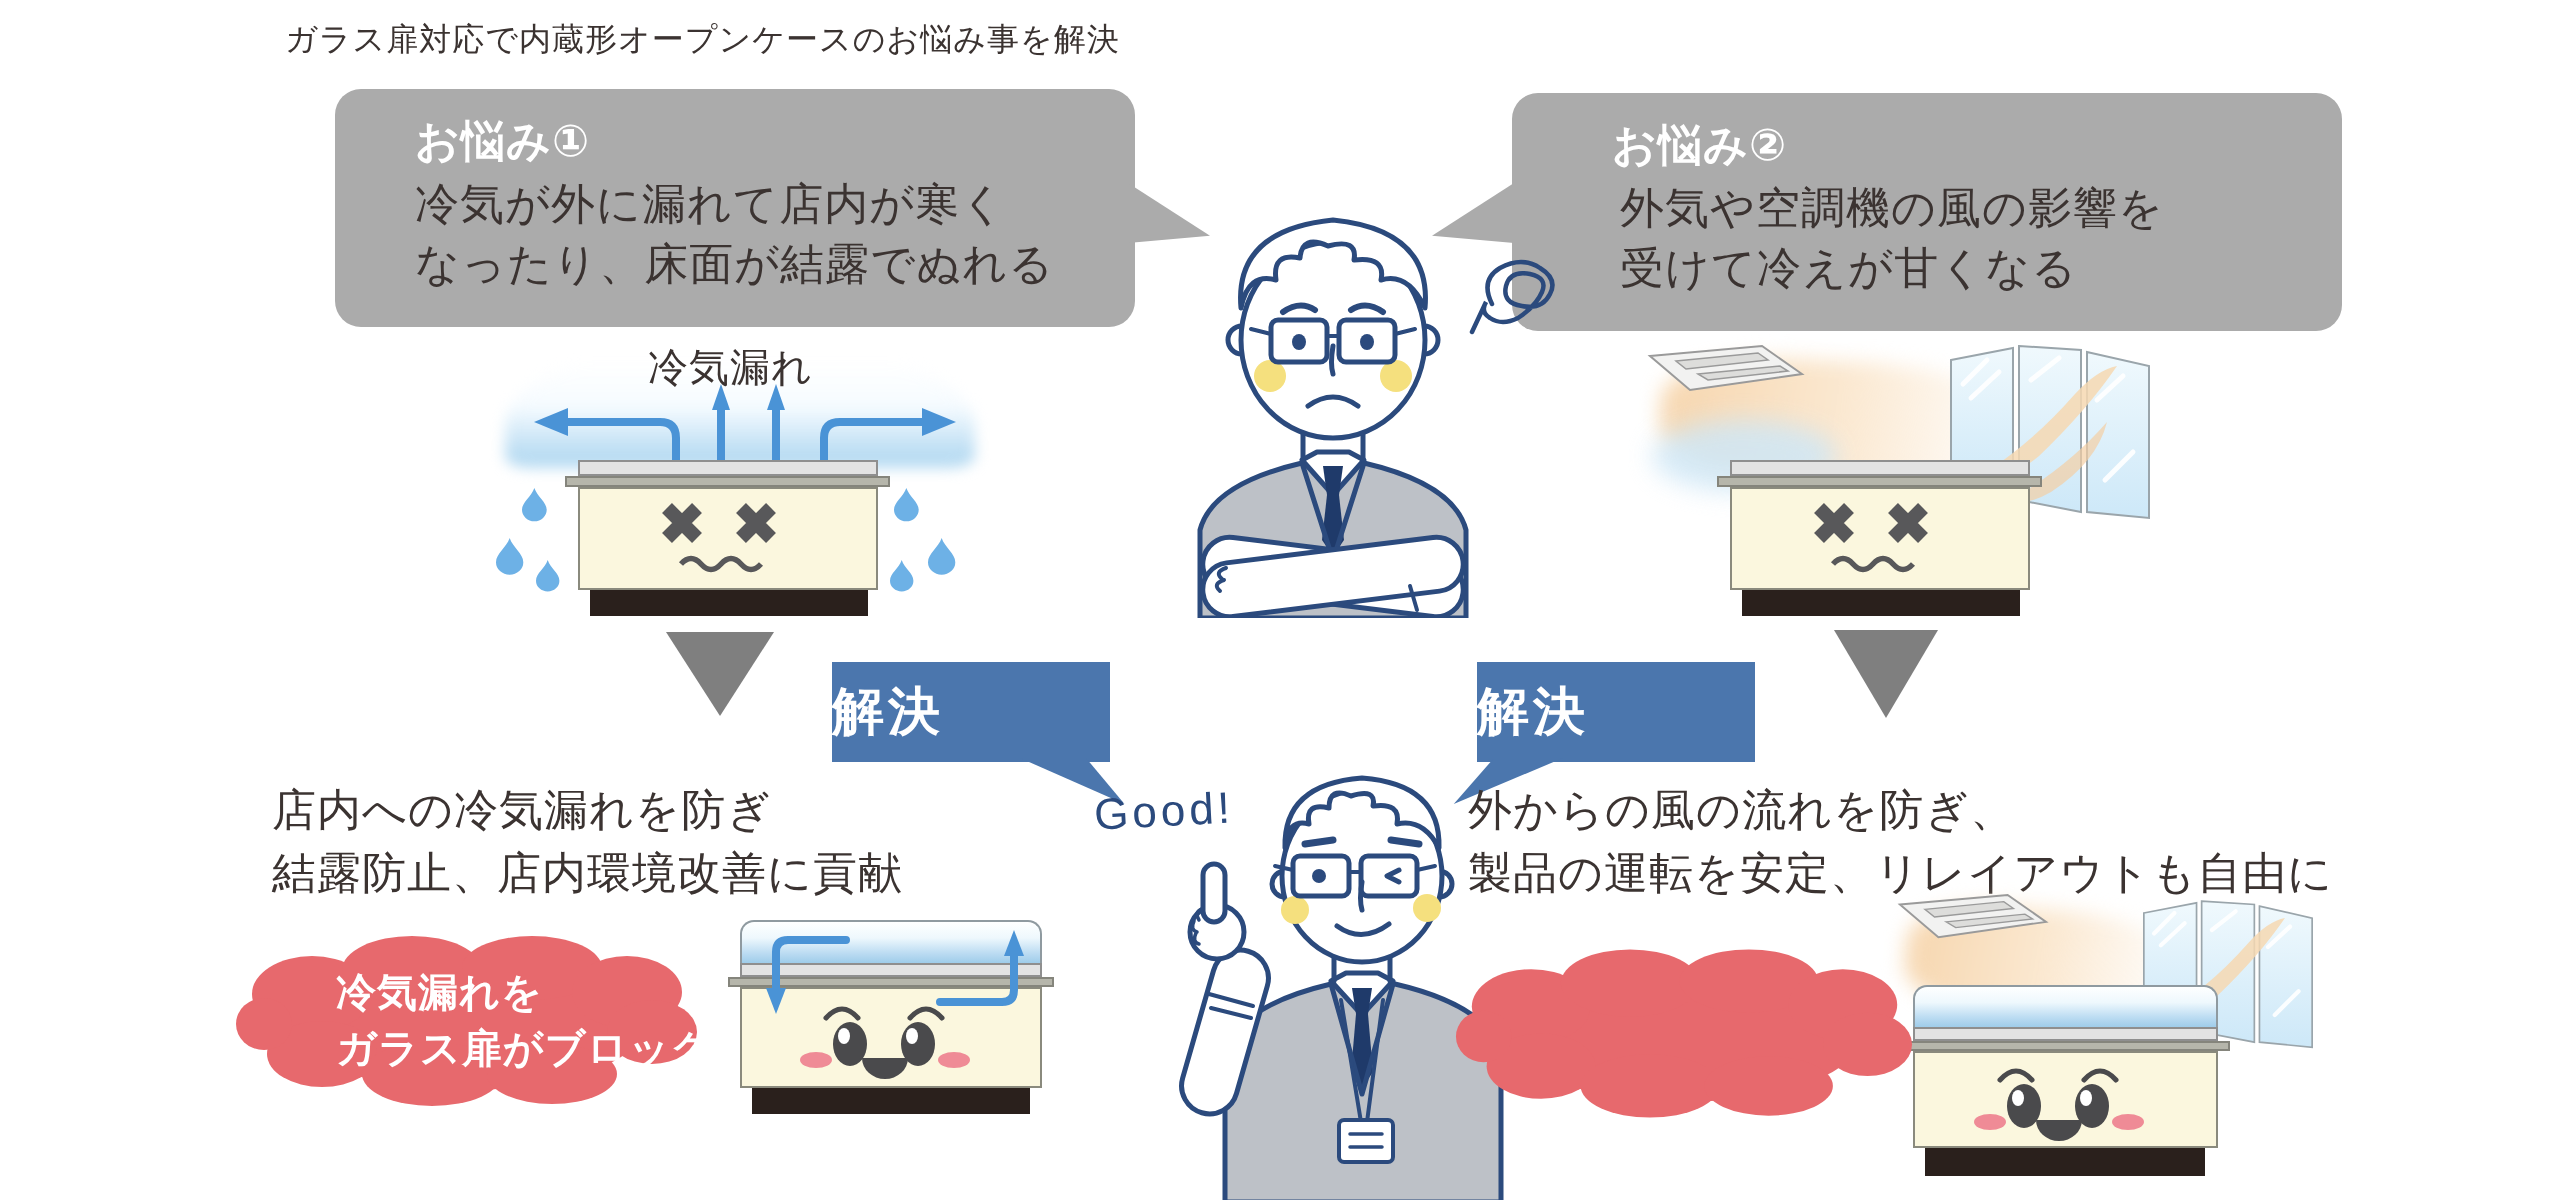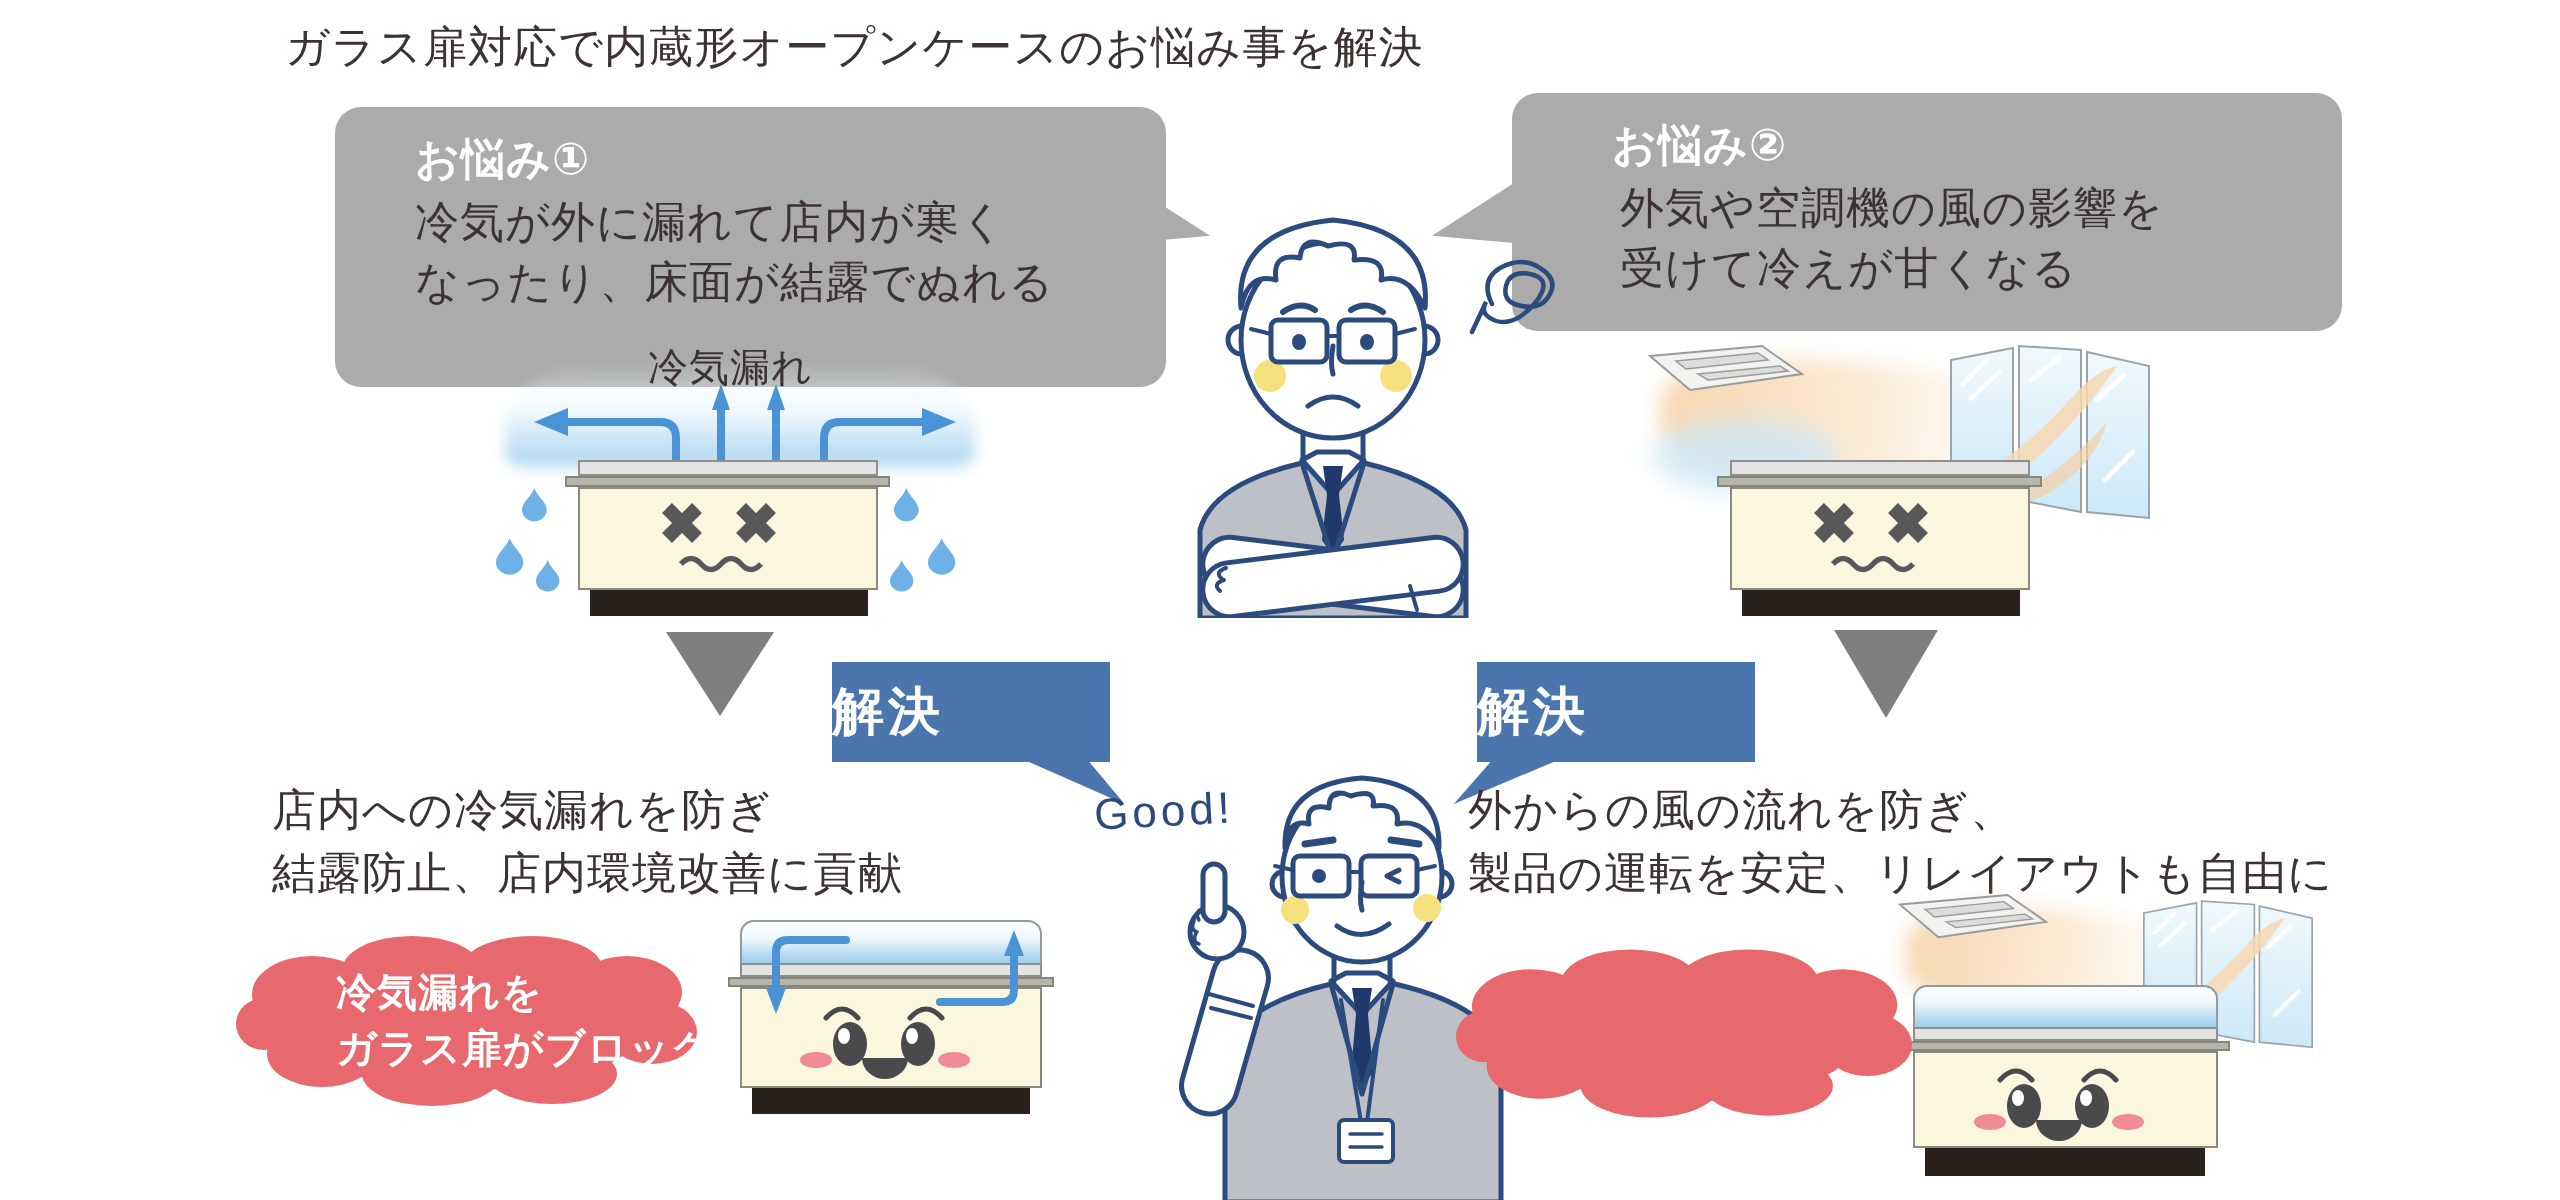--- a/index.html
+++ b/index.html
@@ -2,21 +2,21 @@
 <html><head>
 <meta charset="utf-8">
 <style>
   html,body{margin:0;padding:0;background:#fff;}
   #canvas{
     position:relative;width:2560px;height:1200px;background:#fff;overflow:hidden;
     font-family:"Liberation Sans","DejaVu Sans",sans-serif;color:#3b3331;
   }
   .abs{position:absolute;}
   .jp{font-weight:500;letter-spacing:1px;white-space:nowrap;}
-  .title{font-size:44px;}
+  .title{font-size:32px;}
   .big-line{font-size:44px;line-height:63px;}
   
   .bubble{background:#ababab;border-radius:26px;}
   .bubble-label{font-size:44px;font-weight:700;color:#ffffff;line-height:56px;}
   .bubble-line{font-size:44px;color:#3b3331;line-height:58px;}
   .tail-right{background:#ababab;clip-path:polygon(0 0,100% 88%,0 100%);}
   .tail-left{background:#ababab;clip-path:polygon(100% 0,0 88%,100% 100%);}
   
   .badge{background:#4b76ad;display:flex;align-items:center;}
   .badge-text{font-size:52px;font-weight:700;color:#fff;letter-spacing:4px;}
@@ -48,21 +48,21 @@
   .caption{font-size:40px;}
   .good{font-size:44px;font-weight:500;color:#2b4a7d;letter-spacing:4px;transform:rotate(-3deg);}
 </style>
 </head>
 <body>
 
 <div id="canvas">
 
   <div class="abs jp title" style="left:285px;top:18px;">ガラス扉対応で内蔵形オープンケースのお悩み事を解決</div>
 
-  <div class="abs bubble" style="left:335px;top:107px;width:800px;height:280px;padding-left:31px;">
+  <div class="abs bubble" style="left:335px;top:89px;width:800px;height:238px;">
     <div class="abs jp bubble-label" style="left:80px;top:24px;">お悩み①</div>
     <div class="abs jp bubble-line" style="left:80px;top:86px;">冷気が外に漏れて店内が寒く</div>
     <div class="abs jp bubble-line" style="left:80px;top:146px;">なったり、床面が結露でぬれる</div>
   </div>
   <div class="abs tail-right" style="left:1128px;top:183px;width:82px;height:60px;"></div>
 
   <div class="abs bubble" style="left:1512px;top:93px;width:830px;height:238px;">
     <div class="abs jp bubble-label" style="left:100px;top:24px;">お悩み②</div>
     <div class="abs jp bubble-line" style="left:108px;top:86px;">外気や空調機の風の影響を</div>
     <div class="abs jp bubble-line" style="left:108px;top:146px;">受けて冷えが甘くなる</div>

